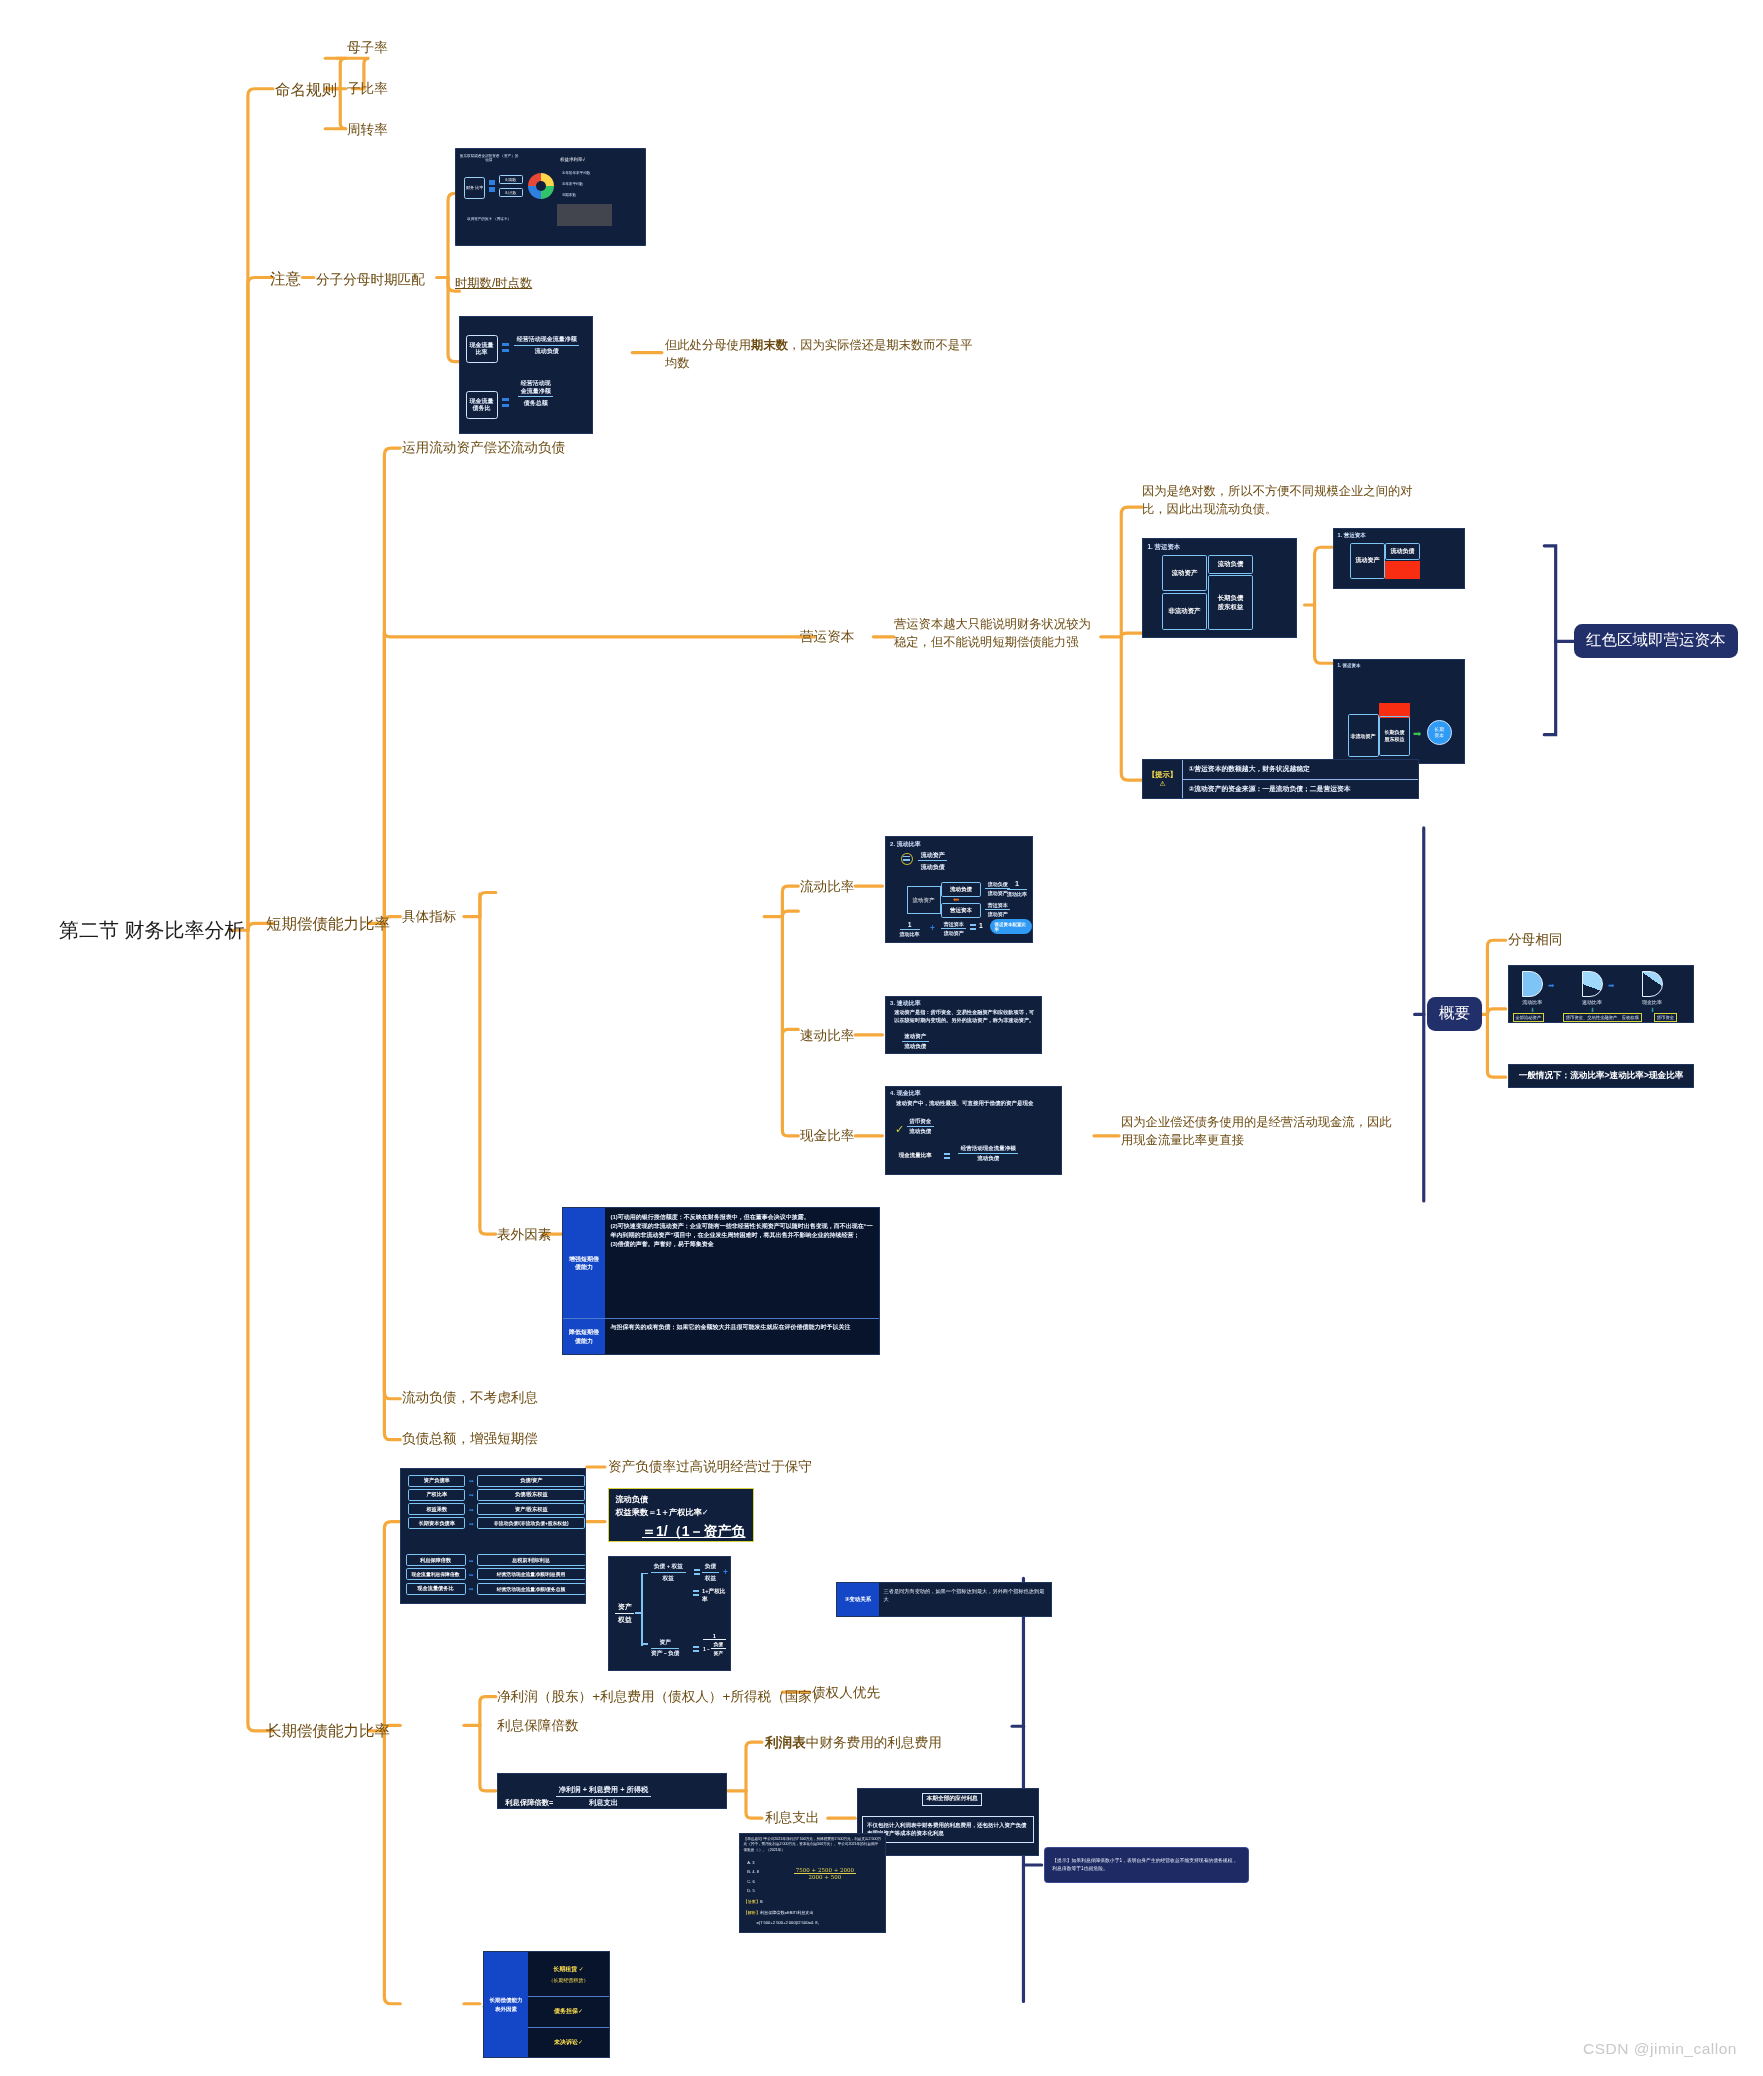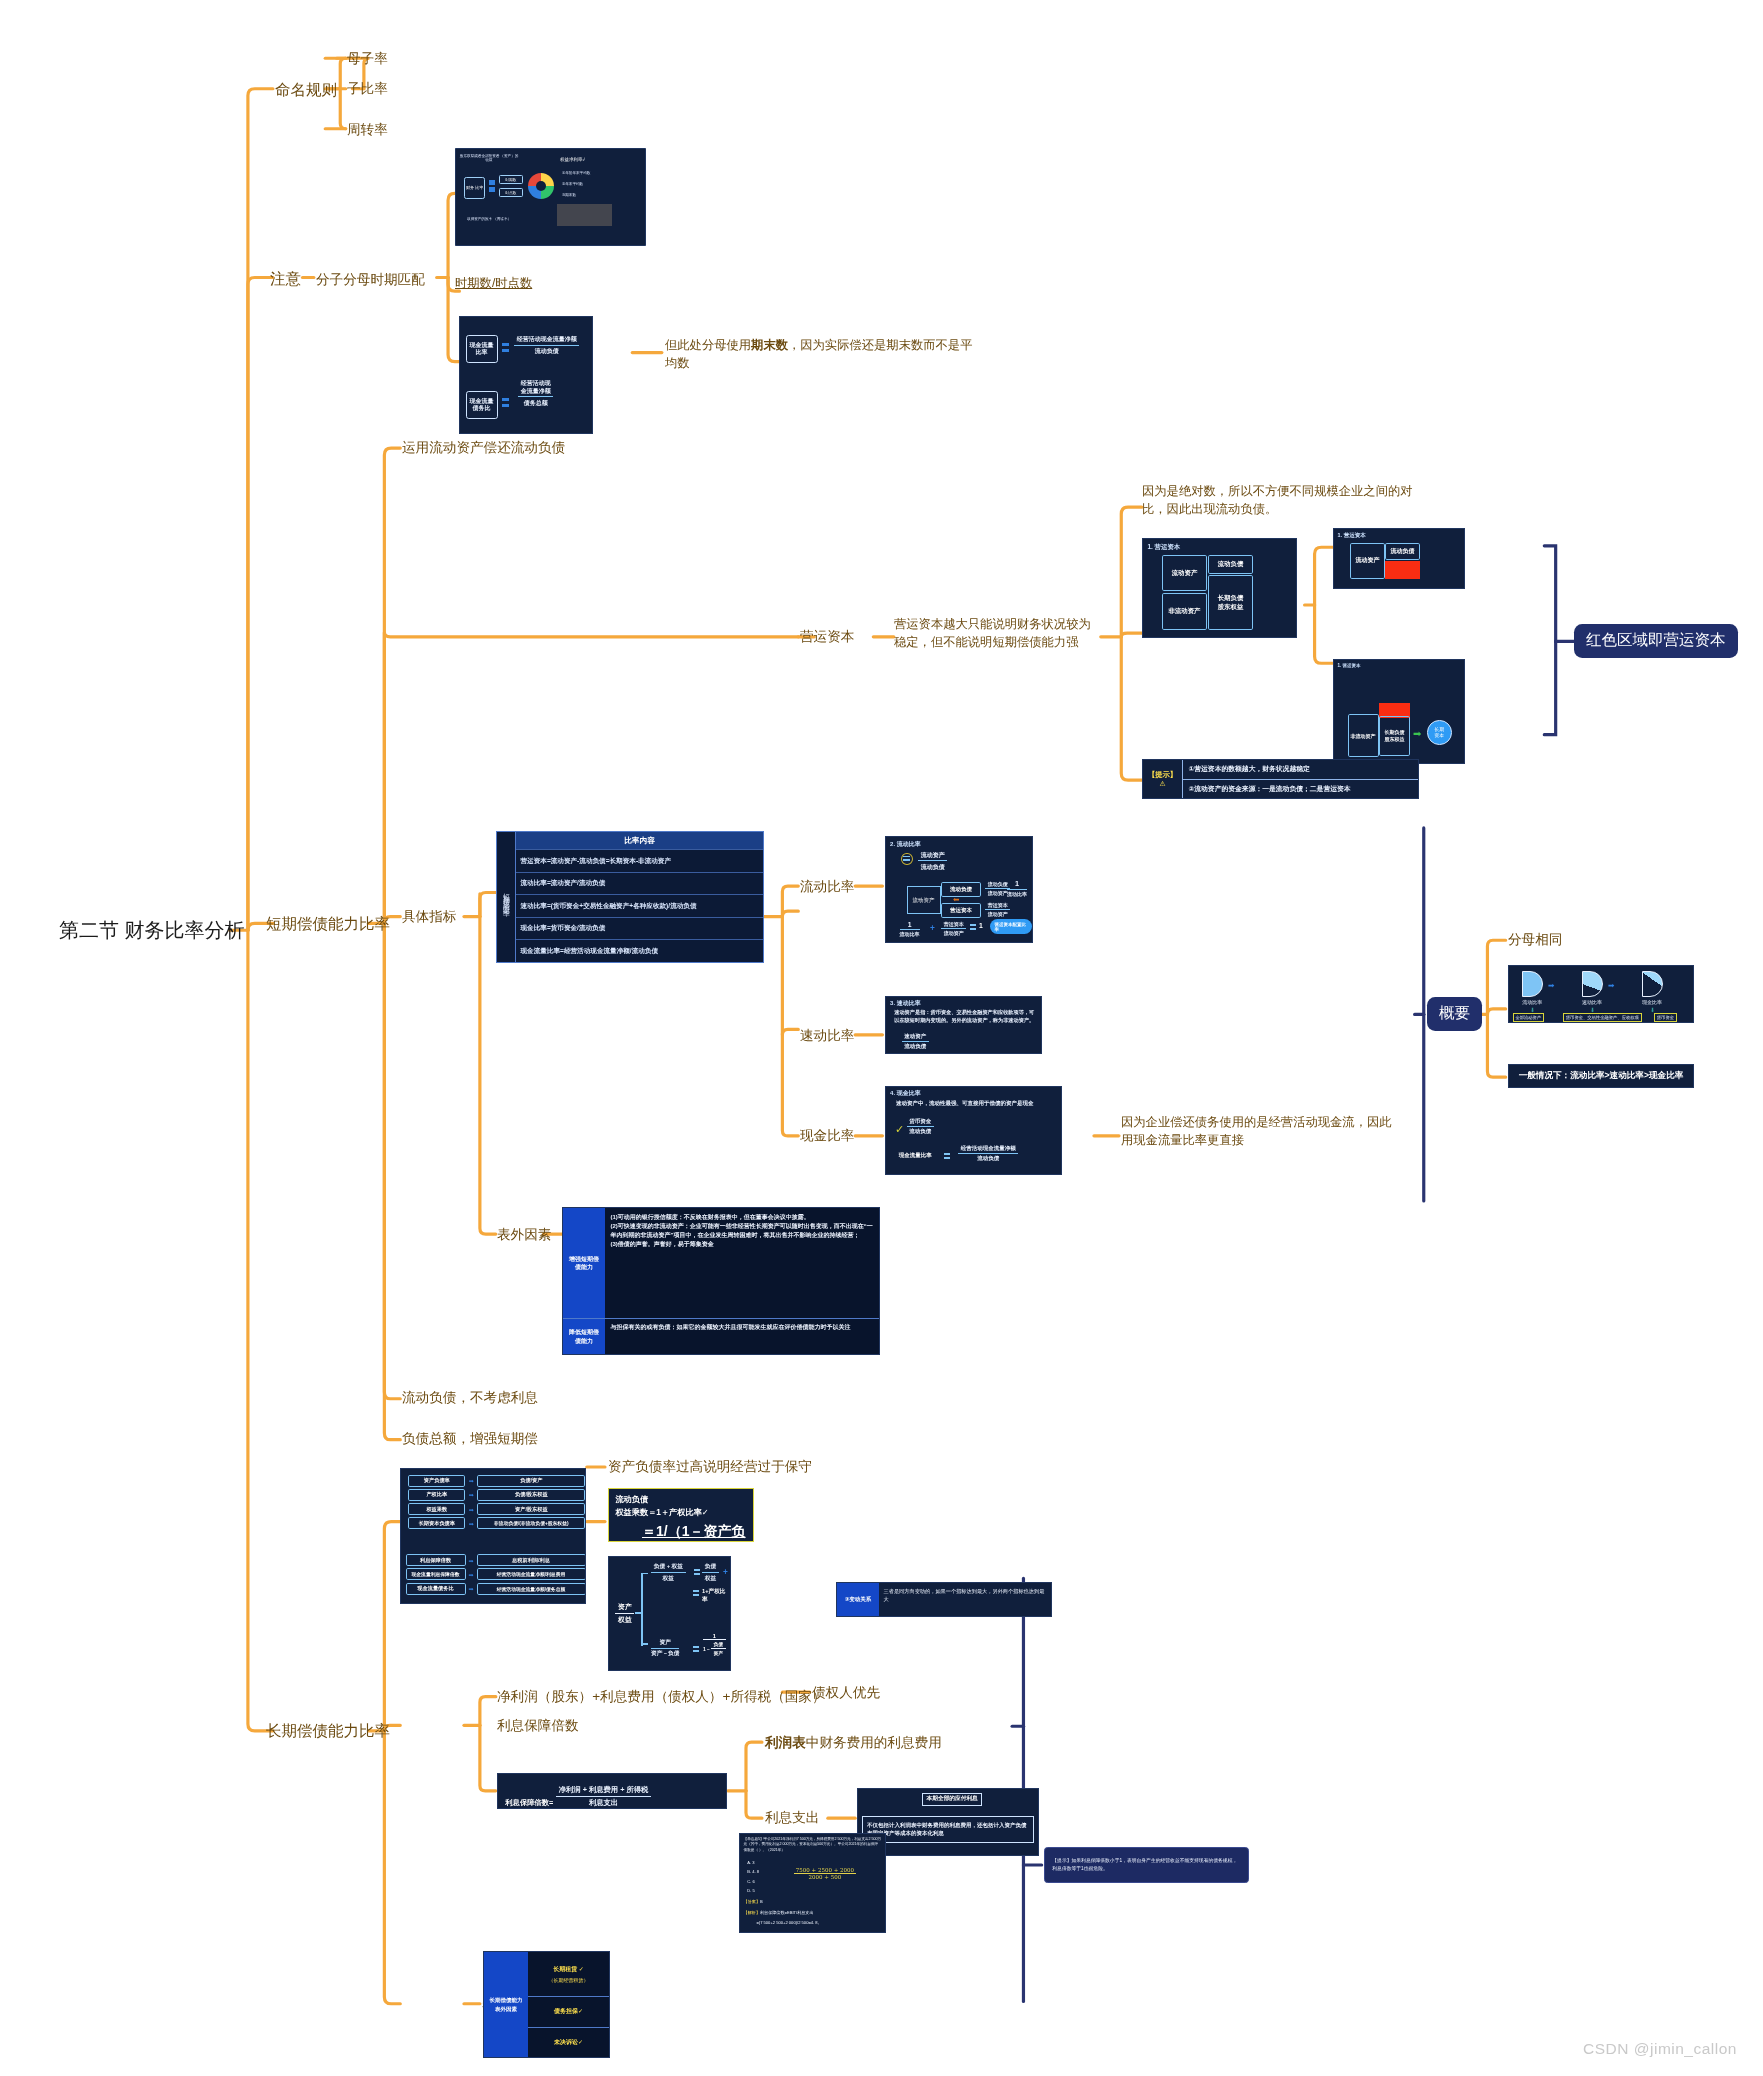--- a/index.html
+++ b/index.html
@@ -178,21 +178,21 @@
     <path d="M 3240 2230 L 3270 2230"></path>
     <path d="M 3270 2230 L 3270 2080 Q 3270 2067 3282 2067 L 3310 2067"></path>
     <path d="M 3270 2230 Q 3270 2218 3282 2218 L 3310 2218"></path>
     <path d="M 3270 2230 L 3270 2355 Q 3270 2368 3282 2368 L 3310 2368"></path>
   </g>
 </svg>
 
 <div class="node nd-root" style="left:59px; top:917px;">第二节 财务比率分析</div>
 
 <div class="node nd-l1" style="left:275px; top:80px;">命名规则</div>
-<div class="node nd-l2" style="left:347px; top:50px;">母子率</div>
+<div class="node nd-l2" style="left:347px; top:39px;">母子率</div>
 <div class="node nd-l2" style="left:347px; top:80px;">子比率</div>
 <div class="node nd-l2" style="left:347px; top:121px;">周转率</div>
 
 <div class="node nd-l1" style="left:270px; top:269px;">注意</div>
 <div class="node nd-l2" style="left:316px; top:271px;">分子分母时期匹配</div>
 <div class="node nd-l3" style="left:455px; top:275px;text-decoration:underline;">时期数/时点数</div>
 
 <div class="card" style="left:455px; top:148px; width:191px; height:98px; border-radius:0.9px;">
   <div style="position:absolute; left:3.6px; top:4.5px; width:59px; font-size:3.6px; text-align:center; color:#dfe9ff; line-height:1.25;">股东权益或者全部投资者
 （资产）的收益</div>
@@ -289,33 +289,20 @@
     <div class="yellow" style="font-size:6.8px;">⚠</div>
   </div>
   <div style="flex:1; display:flex; flex-direction:column;">
     <div style="flex:1; display:flex; align-items:center; padding-left:5.5px; font-size:6.8px; font-weight:bold; border-bottom:0.5px solid #8fb4e8;">①营运资本的数额越大，财务状况越稳定</div>
     <div style="flex:1; display:flex; align-items:center; padding-left:5.5px; font-size:6.8px; font-weight:bold;">②流动资产的资金来源：一是流动负债；二是营运资本</div>
   </div>
 </div>
 
 <div class="node nd-l2" style="left:402px; top:908px;">具体指标</div>
 
-<div class="tbl" style="left:496px; top:831px; width:268px; height:132px; display:flex;">
-  <div style="width:19px; background:#0c1a36; border-right:0.5px solid #4f79c9; display:flex; align-items:center; justify-content:center;">
-    <div style="writing-mode:vertical-rl; font-size:6.8px; color:#dce9ff; letter-spacing:2.3px;">短期偿债能力比率</div>
-  </div>
-  <div style="flex:1; display:flex; flex-direction:column;">
-    <div class="hd" style="height:17.3px; display:flex; align-items:center; justify-content:center; font-size:7.7px;">比率内容</div>
-    <div class="rw" style="flex:1; display:flex; align-items:center; padding-left:4.5px; font-size:6.6px; font-weight:bold;">营运资本=流动资产-流动负债=长期资本-非流动资产</div>
-    <div class="rw" style="flex:1; display:flex; align-items:center; padding-left:4.5px; font-size:6.6px; font-weight:bold;">流动比率=流动资产/流动负债</div>
-    <div class="rw" style="flex:1; display:flex; align-items:center; padding-left:4.5px; font-size:6.6px; font-weight:bold;">速动比率=(货币资金+交易性金融资产+各种应收款)/流动负债</div>
-    <div class="rw" style="flex:1; display:flex; align-items:center; padding-left:4.5px; font-size:6.6px; font-weight:bold;">现金比率=货币资金/流动负债</div>
-    <div class="rw" style="flex:1; display:flex; align-items:center; padding-left:4.5px; font-size:6.6px; font-weight:bold;">现金流量比率=经营活动现金流量净额/流动负债</div>
-  </div>
-</div>
 
 <div class="node nd-l2" style="left:800px; top:878px;">流动比率</div>
 <div class="card" style="left:885px; top:836px; width:148px; height:107px;">
   <div class="card-title" style="position:absolute; left:4.1px; top:2.7px; font-size:6px;">2. 流动比率</div>
   <div style="position:absolute; left:14.6px; top:15.5px; width:12px; height:12.7px; border:0.9px solid #c9b233; border-radius:50%;"></div>
   <div style="position:absolute; left:17.3px; top:18.6px; width:6.4px; height:1.8px; background:#7ec4f5;"></div>
   <div style="position:absolute; left:17.3px; top:22px; width:6.4px; height:1.8px; background:#7ec4f5;"></div>
   <div class="frac" style="position:absolute; left:32px; top:13.6px; font-size:6px; font-weight:bold;">
     <div class="num">流动资产</div>
     <div class="den">流动负债</div>

